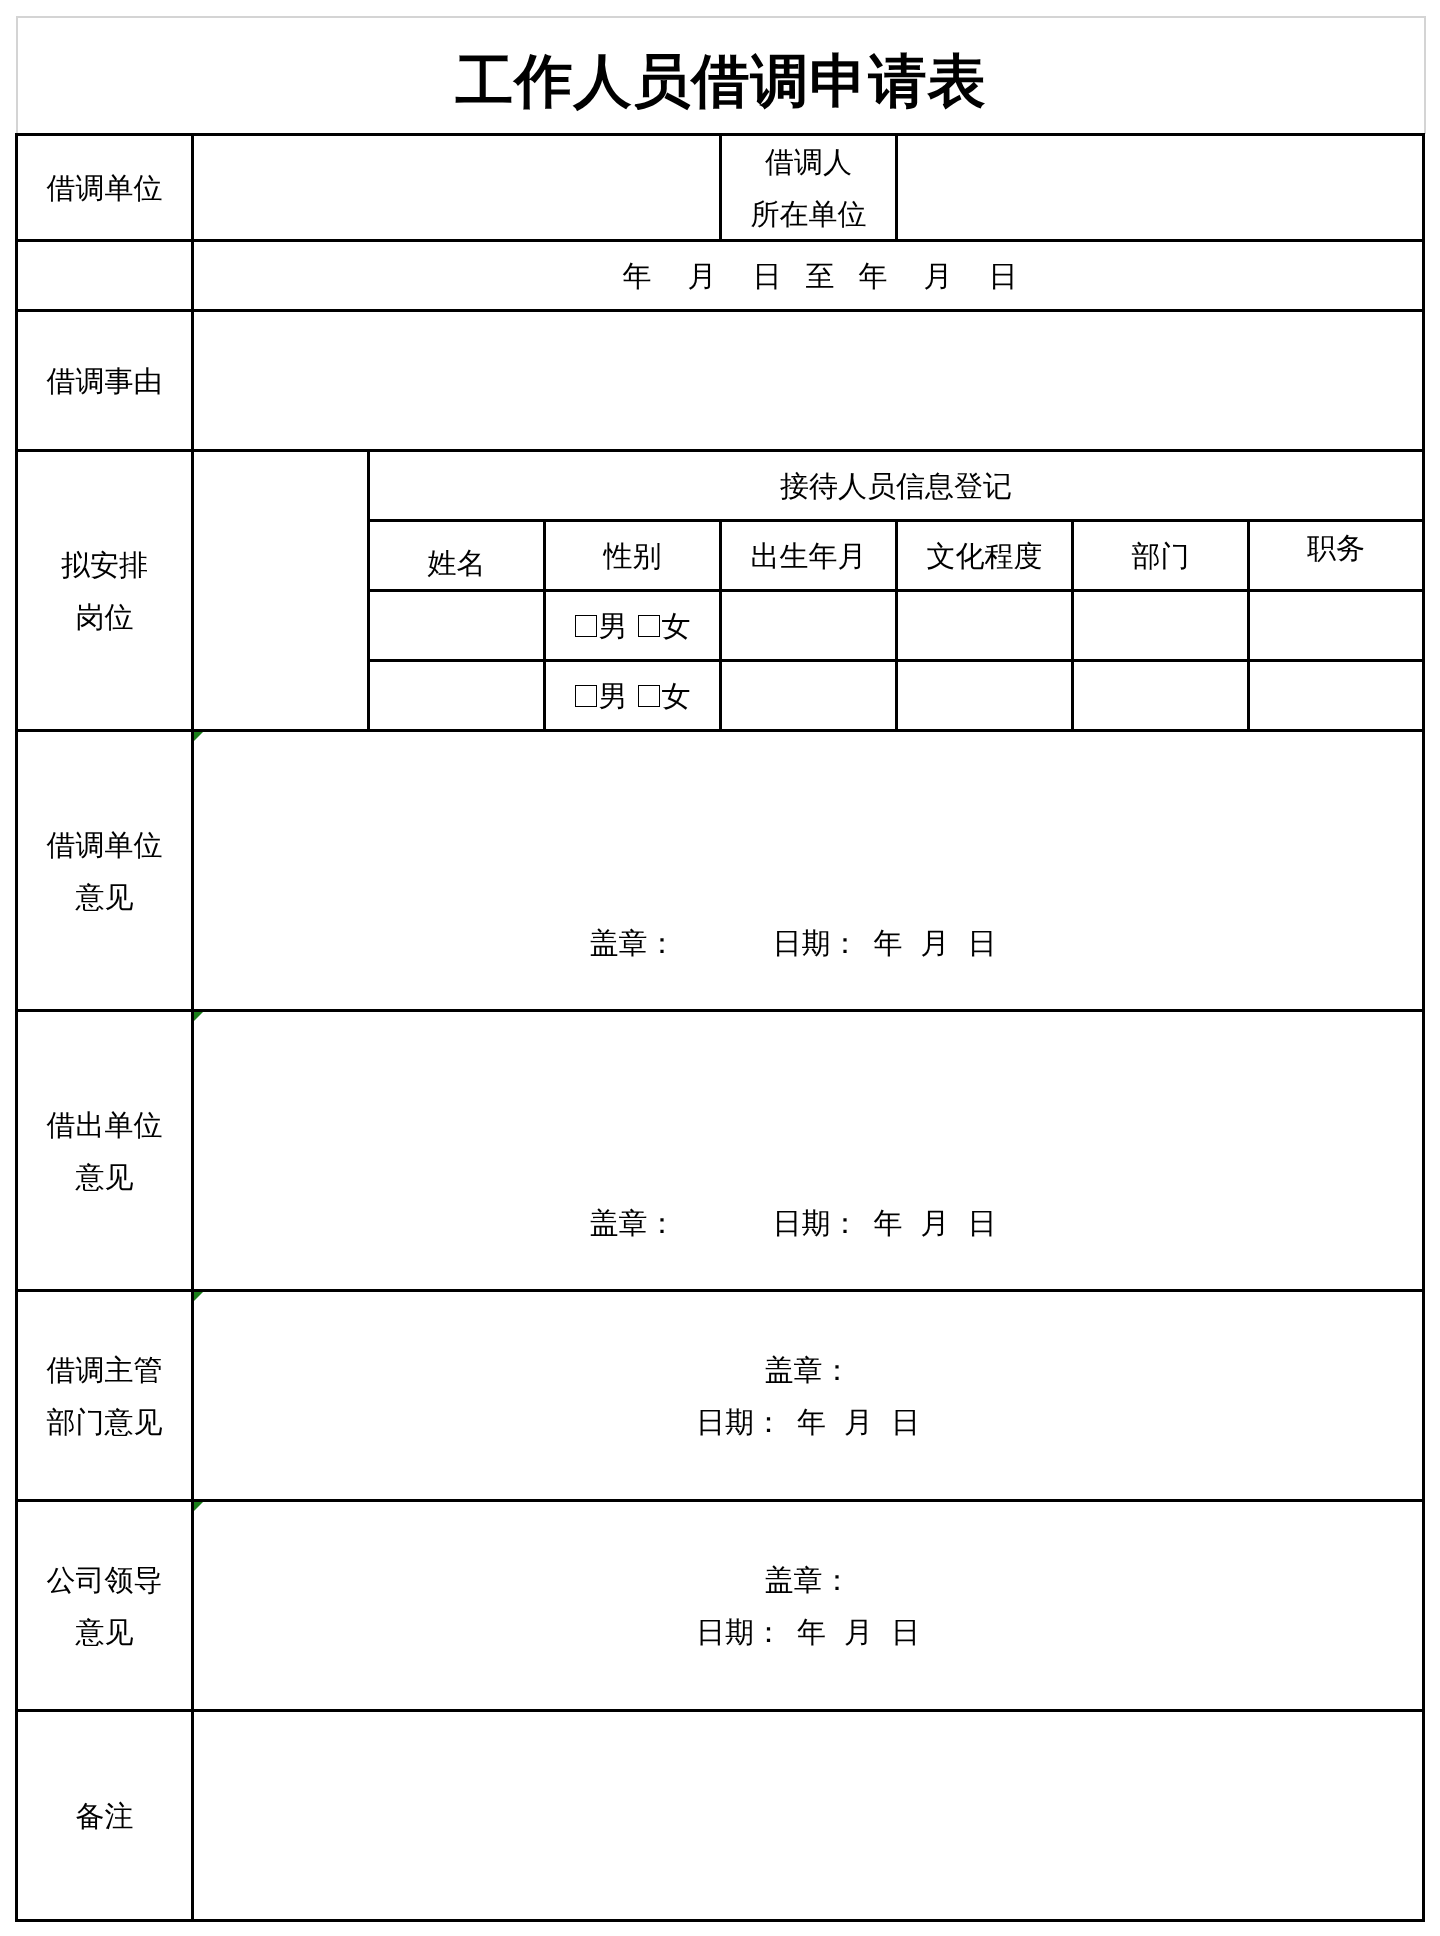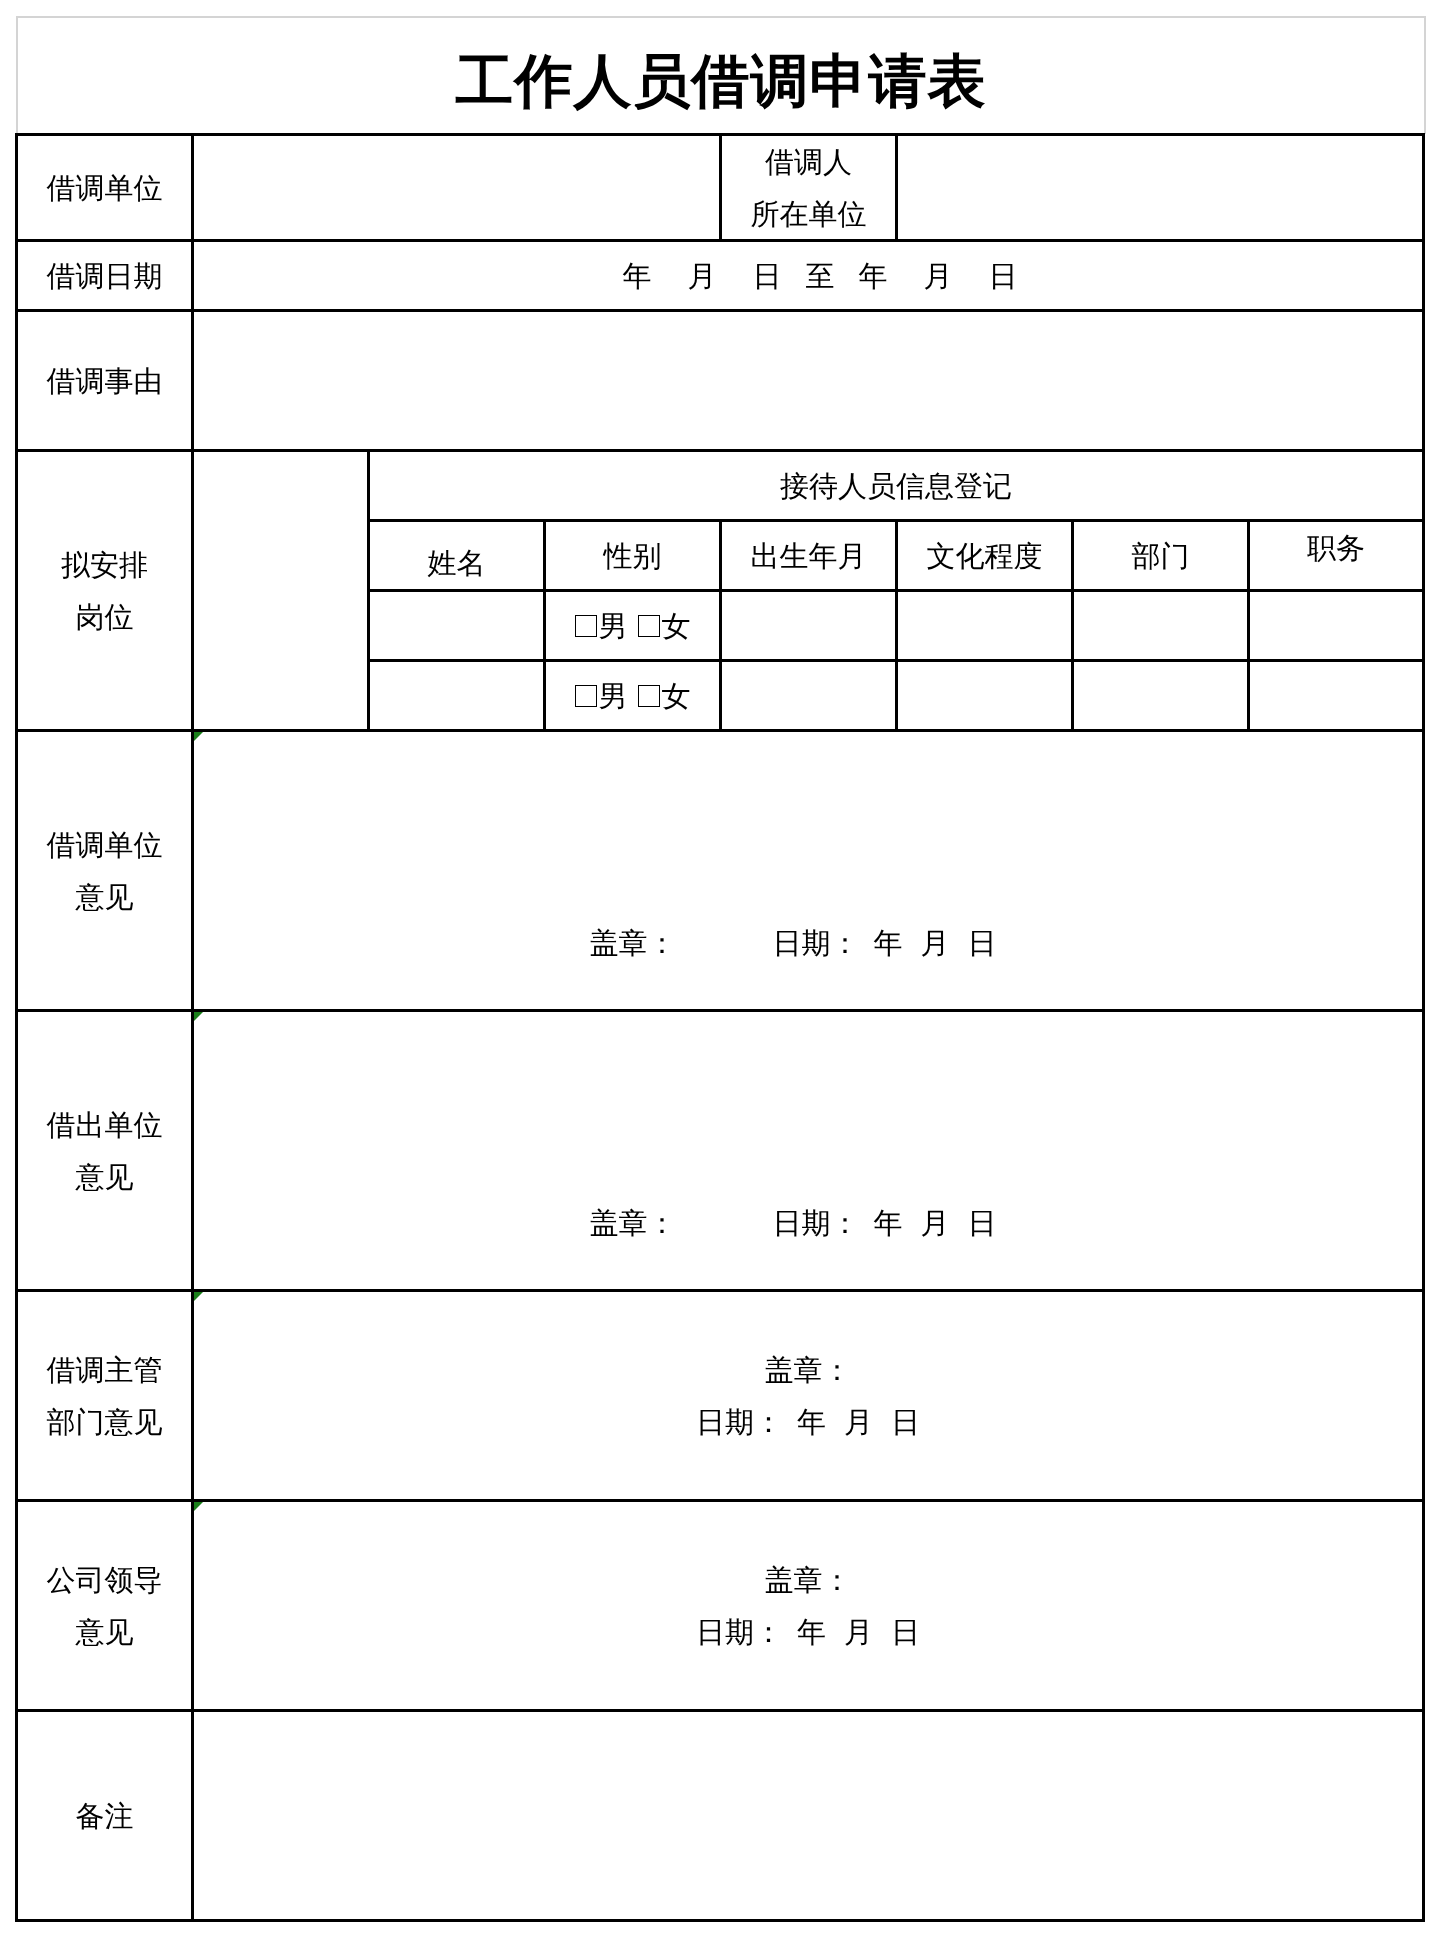--- a/index.html
+++ b/index.html
@@ -80,23 +80,20 @@
   <div class="cell" style="left:722px; top:136px; width:173px; height:103px;">
     <div class="stack">
       <span>借调人</span>
       <span>所在单位</span>
     </div>
   </div>
   <div class="cell" style="left:898px; top:136px; width:524px; height:103px;">
     <span></span>
   </div>
 
-  <div class="cell" style="left:18px; top:242px; width:173px; height:67px;">
-    <span>借调日期</span>
-  </div>
   <div class="cell date-row" style="left:194px; top:242px; width:1228px; height:67px;">
     <span style="padding-left:24px">年</span>
     <span class="gap" style="width:36px"></span>
     <span>月</span>
     <span class="gap" style="width:36px"></span>
     <span>日</span>
     <span class="gap" style="width:24px"></span>
     <span>至</span>
     <span class="gap" style="width:24px"></span>
     <span>年</span>

